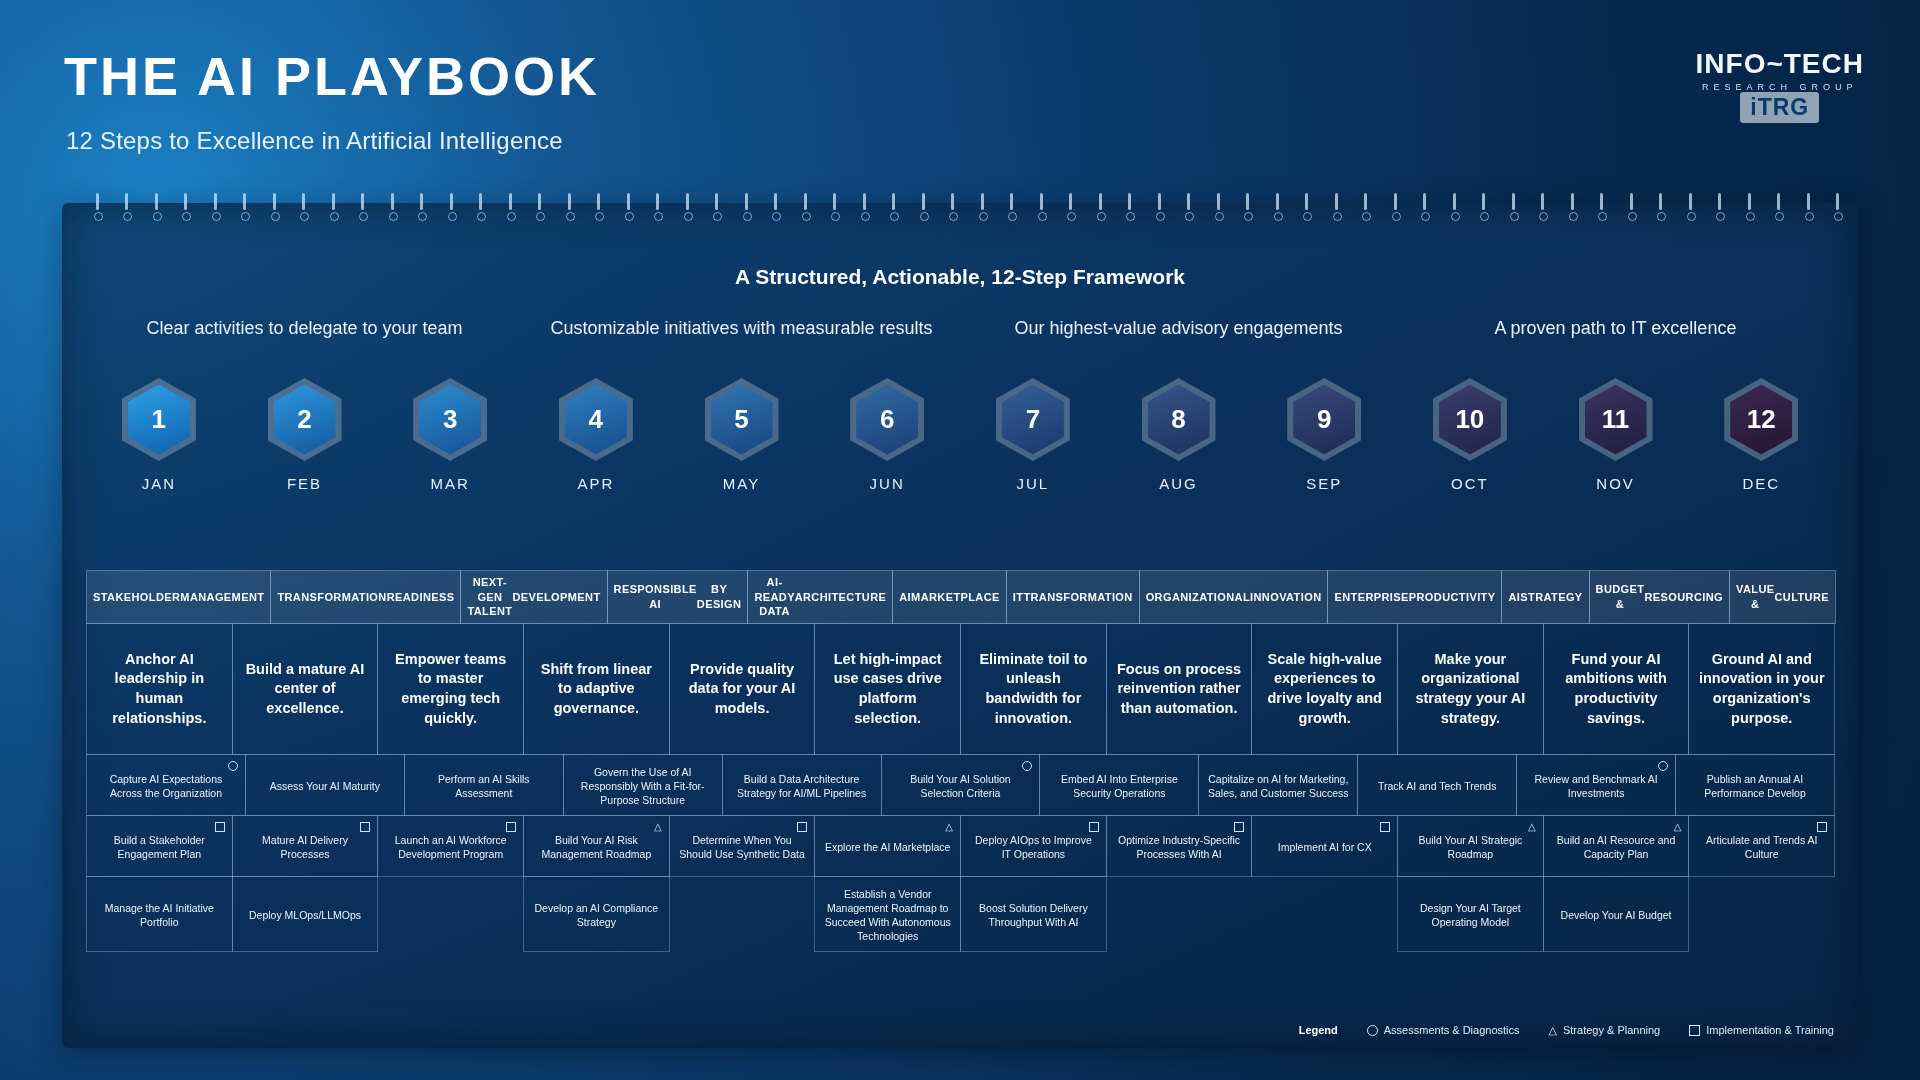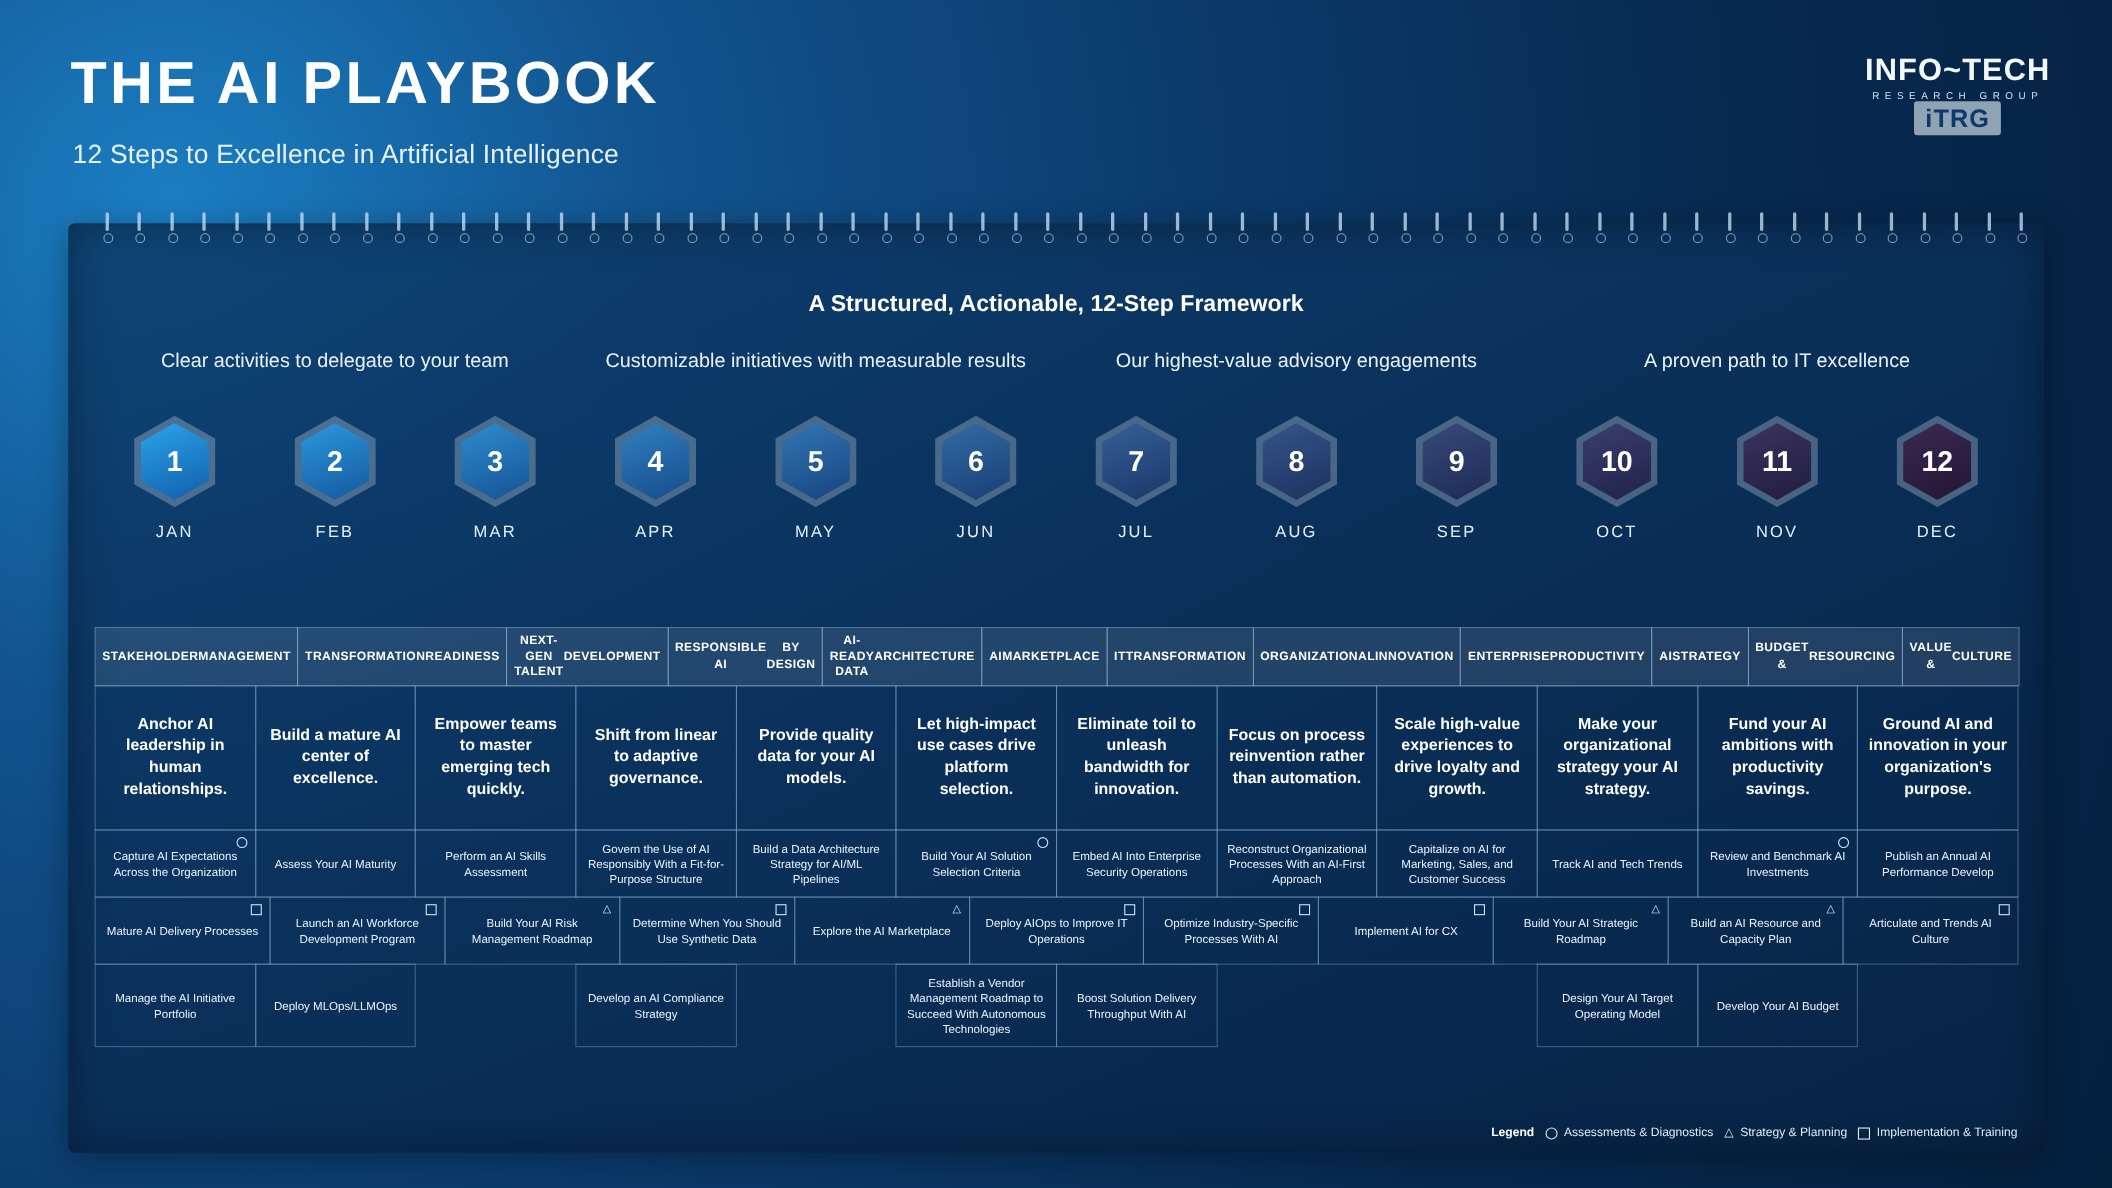--- a/index.html
+++ b/index.html
@@ -84,21 +84,21 @@
     min-height:62px;position:relative;display:flex;align-items:center;justify-content:center;text-align:center;
     font-size:10.5px;line-height:1.34;padding:10px 8px 8px;color:#eaf3fb;
   }
   .task.empty{border-color:transparent;}
   .mk{position:absolute;right:7px;top:6px;font-size:9px;color:#cfe4f7;line-height:1;}
   .mk.circ{width:8px;height:8px;border:1.2px solid #cfe4f7;border-radius:50%;}
   .mk.sq{width:8px;height:8px;border:1.2px solid #cfe4f7;}
 
   
   .legend{
-    position:absolute;right:86px;bottom:44px;display:flex;align-items:center;gap:10px;font-size:11px;color:#dfecf8;
+    position:absolute;right:86px;bottom:44px;display:flex;align-items:center;gap:29px;font-size:11px;color:#dfecf8;
   }
   .legend b{font-size:11px;color:#fff;}
   .legend span.it{display:flex;align-items:center;gap:6px;}
   .g-circ{width:9px;height:9px;border:1.2px solid #dfecf8;border-radius:50%;display:inline-block;}
   .g-tri{font-size:11px;line-height:1;display:inline-block;}
   .g-sq{width:9px;height:9px;border:1.2px solid #dfecf8;display:inline-block;}
 </style>
 </head>
 <body>
 
@@ -428,37 +428,38 @@
           <span>Build a Data Architecture Strategy for AI/ML Pipelines</span>
         </div>
         <div class="cell task">
           <span class="mk circ"></span>
           <span>Build Your AI Solution Selection Criteria</span>
         </div>
         <div class="cell task">
           <span>Embed AI Into Enterprise Security Operations</span>
         </div>
         <div class="cell task">
-          <span>Reconstruct Organizational Processes With an AI-First Approach</span>
-        </div>
-        <div class="cell task">
           <span>Capitalize on AI for Marketing, Sales, and Customer Success</span>
         </div>
         <div class="cell task">
           <span>Track AI and Tech Trends</span>
         </div>
         <div class="cell task">
           <span class="mk circ"></span>
           <span>Review and Benchmark AI Investments</span>
         </div>
         <div class="cell task">
           <span>Publish an Annual AI Performance Develop</span>
         </div>
       </div>
       <div class="trow">
+        <div class="cell task">
+          <span class="mk sq"></span>
+          <span>Build a Stakeholder Engagement Plan</span>
+        </div>
         <div class="cell task">
           <span class="mk sq"></span>
           <span>Mature AI Delivery Processes</span>
         </div>
         <div class="cell task">
           <span class="mk sq"></span>
           <span>Launch an AI Workforce Development Program</span>
         </div>
         <div class="cell task">
           <span class="mk" style="font-size:10px;color:#cfe4f7">△</span>

